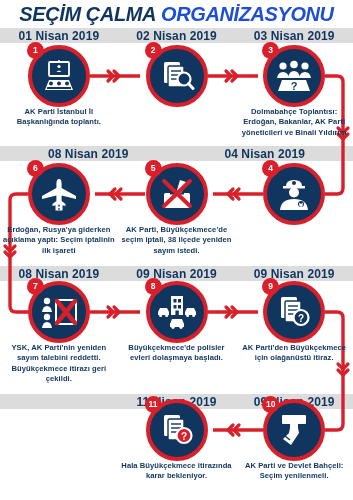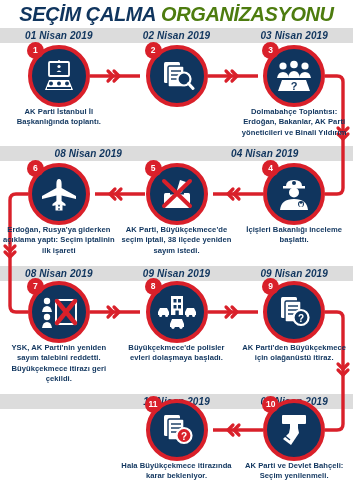--- a/index.html
+++ b/index.html
@@ -27,41 +27,40 @@
     background: #ffffff;
   }
   .title-part {
     font-size: 20px;
     font-weight: bold;
     font-style: italic;
     letter-spacing: -0.4px;
     line-height: 1;
   }
   .title-navy { color: #10355e; }
-  .title-red  { color: #4d7c0f; margin-left: 5px; }
+  .title-red  { color: #1d4ed8; margin-left: 5px; }
   .date-band {
     position: absolute;
     left: 0;
     width: 353px;
     height: 15px;
     background: #dcdcdc;
     z-index: 1;
   }
   .date-band .cells {
     display: flex;
     width: 353px; height: 15px;
   }
   .date-cell {
     flex: 1 1 0;
     display: flex;
     align-items: center;
     justify-content: center;
-    font-size: 10px;
+    font-size: 12px;
     font-weight: bold;
-    font-style: italic;
     color: #10355e;
     letter-spacing: 0.1px;
   }
   .date-cell.empty { visibility: hidden; }
 
   
   #connectors {
     position: absolute;
     top: 0; left: 0;
     width: 353px; height: 500px;
@@ -301,21 +300,20 @@
             <path d="M6 9 L28 9 L28 11.5 L6 11.5 Z" fill="#fff"></path>
             <path d="M9 9 q0-6 8-6 q8 0 8 6 z" fill="#fff"></path>
             <circle cx="17" cy="6" r="2" fill="#10355e"></circle>
             <circle cx="17" cy="15.5" r="5" fill="#fff"></circle>
             <path d="M3 33 q1-11 14-11 q13 0 14 11 z" fill="#fff"></path>
             <circle cx="24" cy="27" r="3" fill="#10355e"></circle>
             <path d="M22.2 25.4 l1.8 1.6 l1.8-1.6 l0 3 l-1.8 1.8 l-1.8-1.8z" fill="#fff"></path>
           </svg>
         </div>
       </div>
-      <div class="caption">İçişleri Bakanlığı inceleme başlattı.</div>
     </div>
 
   </div>
 
   <div class="node-grid" style="top:281px">
 
     <div class="node">
       <div class="circle-wrap">
         <div class="badge">7</div>
         <div class="circle">

